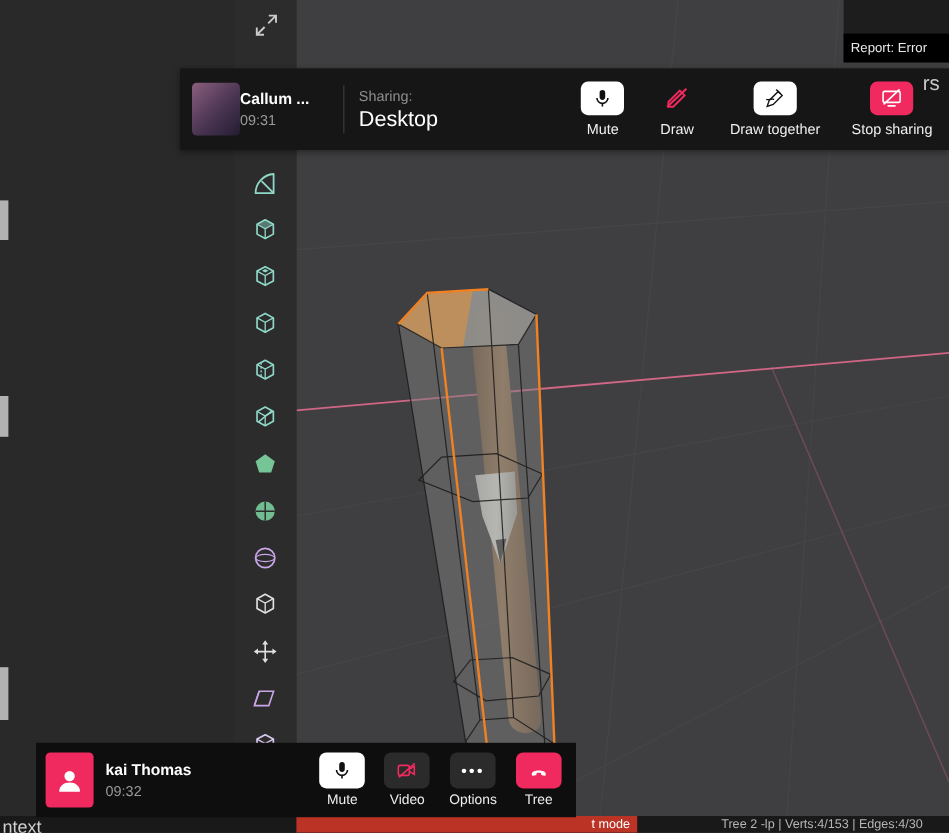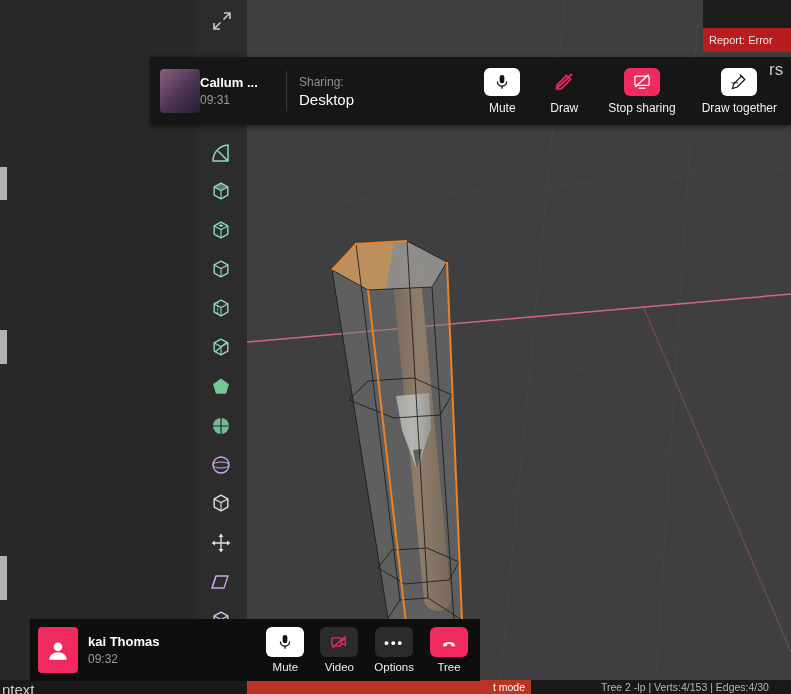--- a/index.html
+++ b/index.html
@@ -19,34 +19,34 @@
   .tool svg{width:24px;height:24px}
 
   
   .share-bar{position:absolute;left:150px;top:57px;width:641px;height:68px;background:#161616;display:flex;align-items:center;z-index:30;box-shadow:0 2px 6px rgba(0,0,0,.45)}
   .sb-avatar{width:40px;height:44px;border-radius:4px;margin-left:10px;flex:none;background:linear-gradient(135deg,#8a5f7d,#4a3552 55%,#241d31)}
   .sb-id{width:84px;flex:none}
   .sb-name{color:#fff;font-size:13px;font-weight:bold;white-space:nowrap;overflow:hidden}
   .sb-time{color:#9a9a9a;font-size:12px;margin-top:3px}
   .sb-divider{width:1px;height:40px;background:#3a3a3a;margin:0 12px 0 2px;flex:none}
   .sb-sharing-label{color:#8f8f8f;font-size:12px}
-  .sb-sharing-value{color:#fff;font-size:15px;margin-top:2px}
+  .sb-sharing-value{color:#fff;font-size:18px;margin-top:2px}
   .sb-actions{display:flex;align-items:flex-start;gap:26px;margin-left:auto;margin-right:14px}
   .sb-btn{display:flex;flex-direction:column;align-items:center;gap:5px;cursor:pointer}
   .icon-box{width:36px;height:28px;border-radius:6px;display:flex;align-items:center;justify-content:center}
   .icon-box.white{background:#fff}
   .icon-box.pink{background:#f0295f}
   .icon-box.plain{background:transparent}
   .icon-box svg{width:20px;height:20px}
   .icon-box.plain svg{width:24px;height:24px}
   .sb-btn-label{color:#f0f0f0;font-size:12px;white-space:nowrap}
 
   
   .report-box{position:absolute;left:703px;top:0;width:88px;height:52px;background:#1d1d1d;z-index:31}
-  .report-text{position:absolute;left:0;bottom:0;width:100%;height:24px;background:#b91c1c;color:#e8e8e8;font-size:11px;display:flex;align-items:center;padding-left:6px}
+  .report-text{position:absolute;left:0;bottom:0;width:100%;height:24px;background:#000000;color:#e8e8e8;font-size:11px;display:flex;align-items:center;padding-left:6px}
   .rs-frag{position:absolute;left:769px;top:60px;color:#c9c9c9;font-size:17px;z-index:32}
 
   
   .call-bar{position:absolute;left:30px;top:619px;width:450px;height:62px;background:#0e0e0e;display:flex;align-items:center;z-index:40}
   .cb-avatar{width:40px;height:46px;border-radius:4px;margin-left:8px;flex:none;background:#f0295f;display:flex;align-items:center;justify-content:center}
   .cb-avatar svg{width:26px;height:26px}
   .cb-id{margin-left:10px}
   .cb-name{color:#fff;font-size:13px;font-weight:bold;white-space:nowrap}
   .cb-time{color:#9a9a9a;font-size:12px;margin-top:3px}
   .cb-actions{display:flex;gap:16px;margin-left:auto;margin-right:12px;align-items:flex-start}
@@ -244,38 +244,38 @@
     <div class="sb-btn">
       <span class="icon-box plain">
         <svg viewBox="0 0 24 24">
             <path d="M14.5 5.5l4 4L9 19H5v-4Z" fill="none" stroke="#f0295f" stroke-width="1.6"></path>
             <line x1="4" y1="19" x2="20" y2="4" stroke="#f0295f" stroke-width="1.8"></line>
           </svg>
       </span>
       <span class="sb-btn-label">Draw</span>
     </div>
     <div class="sb-btn">
+      <span class="icon-box white">
+        <svg viewBox="0 0 24 24">
+            <path d="M4 20l2-6 9-9 4 4-9 9Z" fill="none" stroke="#111" stroke-width="1.4"></path>
+            <path d="M13 3l4 4" stroke="#111" stroke-width="1.4"></path>
+            <path d="M3 13c3 1 5-1 8 0" fill="none" stroke="#111" stroke-width="1.2"></path>
+          </svg>
+      </span>
+      <span class="sb-btn-label">Draw together</span>
+    </div>
+    <div class="sb-btn">
       <span class="icon-box pink">
         <svg viewBox="0 0 24 24">
             <rect x="3.5" y="5" width="17" height="11" rx="1.5" fill="none" stroke="#fff" stroke-width="1.6"></rect>
             <line x1="8" y1="19.5" x2="16" y2="19.5" stroke="#fff" stroke-width="1.6"></line>
             <line x1="4" y1="18" x2="20" y2="3" stroke="#fff" stroke-width="1.6"></line>
           </svg>
       </span>
       <span class="sb-btn-label">Stop sharing</span>
-    </div>
-    <div class="sb-btn">
-      <span class="icon-box white">
-        <svg viewBox="0 0 24 24">
-            <path d="M4 20l2-6 9-9 4 4-9 9Z" fill="none" stroke="#111" stroke-width="1.4"></path>
-            <path d="M13 3l4 4" stroke="#111" stroke-width="1.4"></path>
-            <path d="M3 13c3 1 5-1 8 0" fill="none" stroke="#111" stroke-width="1.2"></path>
-          </svg>
-      </span>
-      <span class="sb-btn-label">Draw together</span>
     </div>
   </div>
 </div>
 
 <div class="report-box">
   <div class="report-text">Report: Error</div>
 </div>
 <div class="rs-frag">rs</div>
 
 <div class="call-bar">

